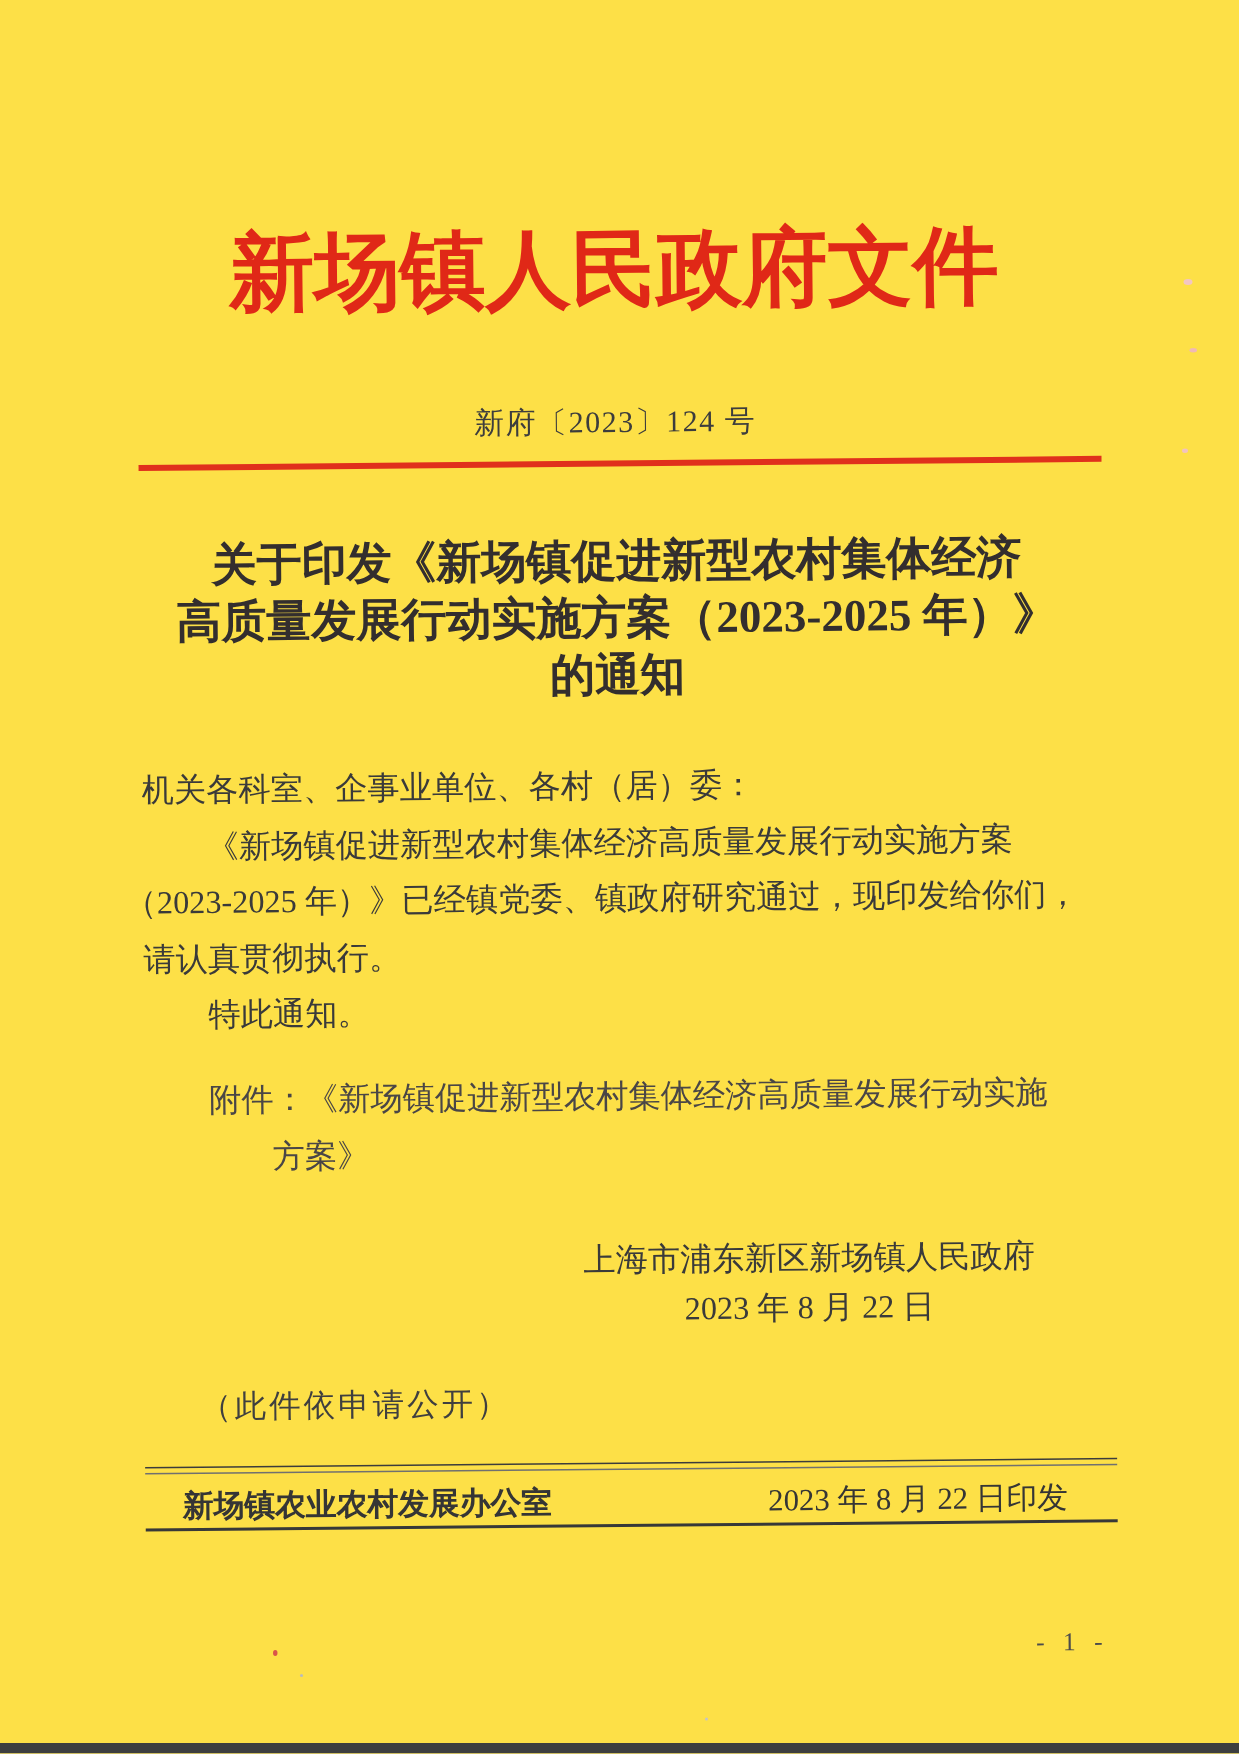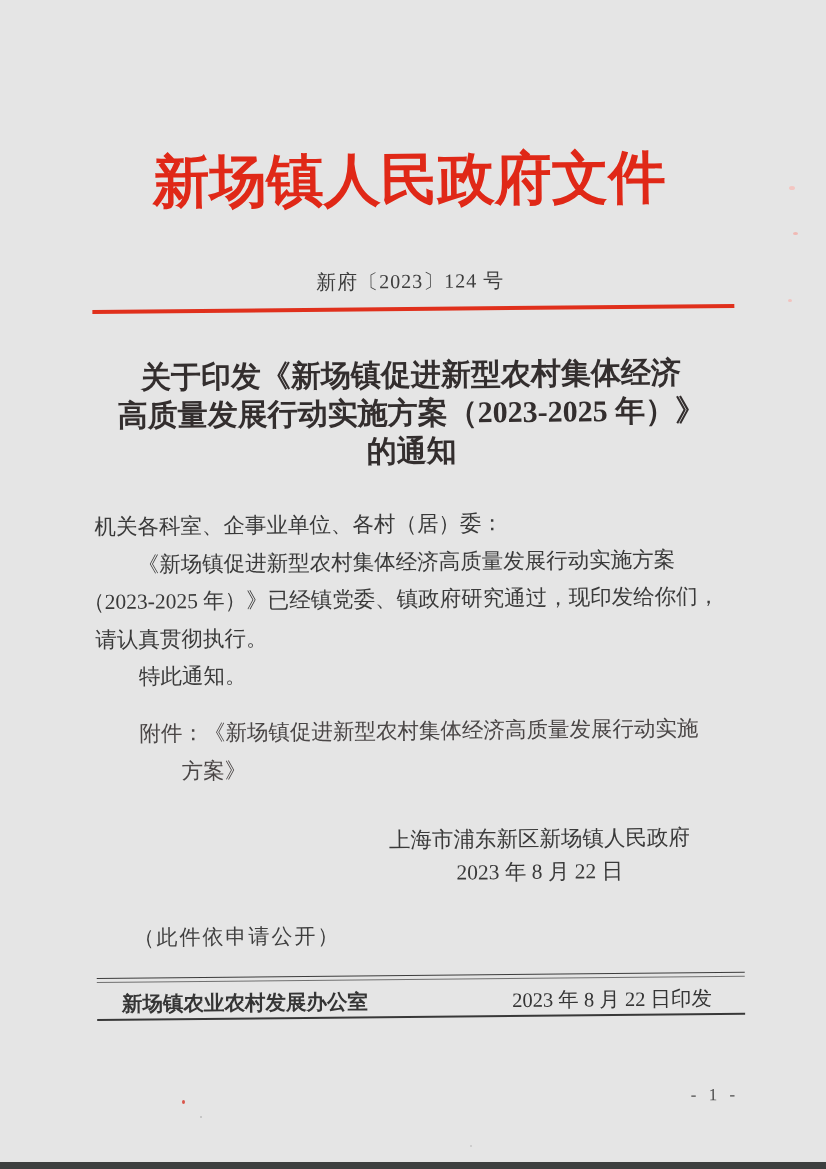--- a/index.html
+++ b/index.html
@@ -4,21 +4,21 @@
 <style>
   html,body{margin:0;padding:0;}
   body{
     width:826px;height:1169px;
     background:#ffffff;
     font-family:"Liberation Serif","DejaVu Serif",serif;
     position:relative;overflow:hidden;
   }
   .page{
     position:absolute;left:0;top:0;width:826px;height:1169px;
-    background:#e5e5e5;overflow:hidden;
+    background:#fde047;overflow:hidden;
   }
   
   .scan-rotate{
     position:absolute;left:0;top:0;width:826px;height:1169px;
     transform:rotate(-0.55deg);
     transform-origin:50% 50%;
   }
   .agency-title{
     position:absolute;left:0;top:142px;width:826px;
     text-align:center;

